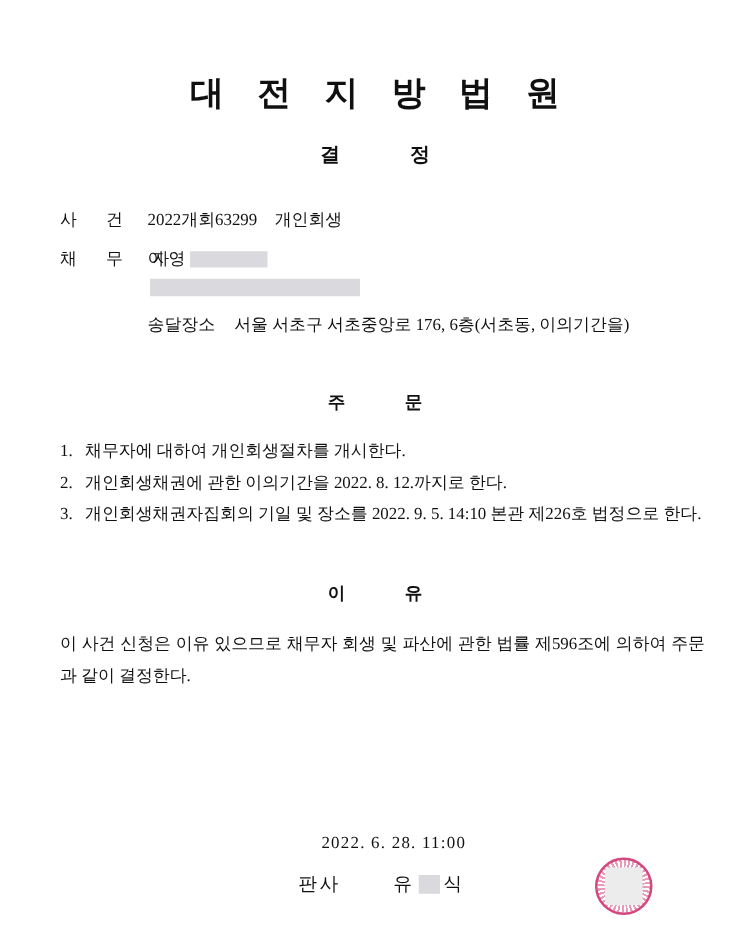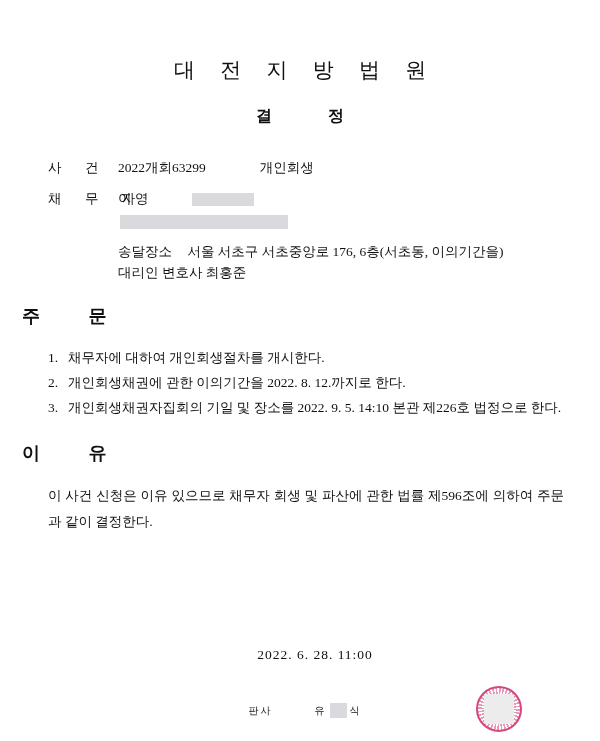--- a/index.html
+++ b/index.html
@@ -19,22 +19,22 @@
     position: relative;
     width: 600px;
     height: 741px;
     box-sizing: border-box;
     padding: 0;
   }
 
   
   .court-title {
     text-align: center;
-    font-size: 21px;
-    font-weight: normal;
+    font-size: 27px;
+    font-weight: bold;
     letter-spacing: 10px;
     margin-top: 56px;
     padding-left: 10px;
   }
   .doc-type {
     text-align: center;
     font-size: 16px;
     font-weight: bold;
     letter-spacing: 26px;
     margin-top: 22px;
@@ -57,21 +57,20 @@
     padding-left: 48px;
     box-sizing: border-box;
     letter-spacing: 10px;
     white-space: nowrap;
   }
   .meta-value {
     flex: 1;
     display: flex;
     align-items: center;
     white-space: nowrap;
-    gap: 40px;
   }
   .case-no {
     margin-right: 14px;
   }
   .redact {
     display: inline-block;
     background: #d9d9de;
     height: 13px;
     vertical-align: middle;
   }
@@ -89,26 +88,26 @@
     font-size: 13.5px;
     line-height: 1.55;
   }
   .addr-block .lbl {
     margin-right: 12px;
     margin-top: 44px;
   }
 
   
   .section-head {
-    text-align: left;
-    font-size: 18px;
+    text-align: center;
+    font-size: 14px;
     font-weight: bold;
     letter-spacing: 22px;
     padding-left: 22px;
-    margin-top: 20px;
+    margin-top: 42px;
     margin-bottom: 18px;
   }
 
   
   .order-list {
     margin: 0;
     padding: 0 34px 0 48px;
     list-style: none;
     font-size: 13.5px;
     line-height: 1.85;
@@ -135,22 +134,22 @@
 
   
   .doc-date {
     text-align: center;
     font-size: 13.5px;
     margin-top: 112px;
     letter-spacing: 1px;
     padding-left: 30px;
   }
   .judge-row {
-    margin-top: 40px;
-    font-size: 10px;
+    margin-top: 16px;
+    font-size: 15px;
     display: flex;
     align-items: flex-end;
     justify-content: center;
     padding-left: 10px;
   }
   .judge-label {
     letter-spacing: 2px;
     margin-right: 42px;
   }
   .judge-name {
@@ -218,21 +217,20 @@
       <div class="meta-value">
         <span class="redact redact-long"></span>
       </div>
     </div>
 
     <div class="addr-block">
       <div>
         <span class="lbl">송달장소</span>
         <span>서울 서초구 서초중앙로 176, 6층(서초동, 이의기간을)</span>
       </div>
-      <div>대리인 변호사 최홍준</div>
     </div>
 
   </div>
 
   <div class="section-head">주       문</div>
 
   <ul class="order-list">
     <li>
       <span class="order-num">1.</span>
       <span class="order-text">채무자에 대하여 개인회생절차를 개시한다.</span>

